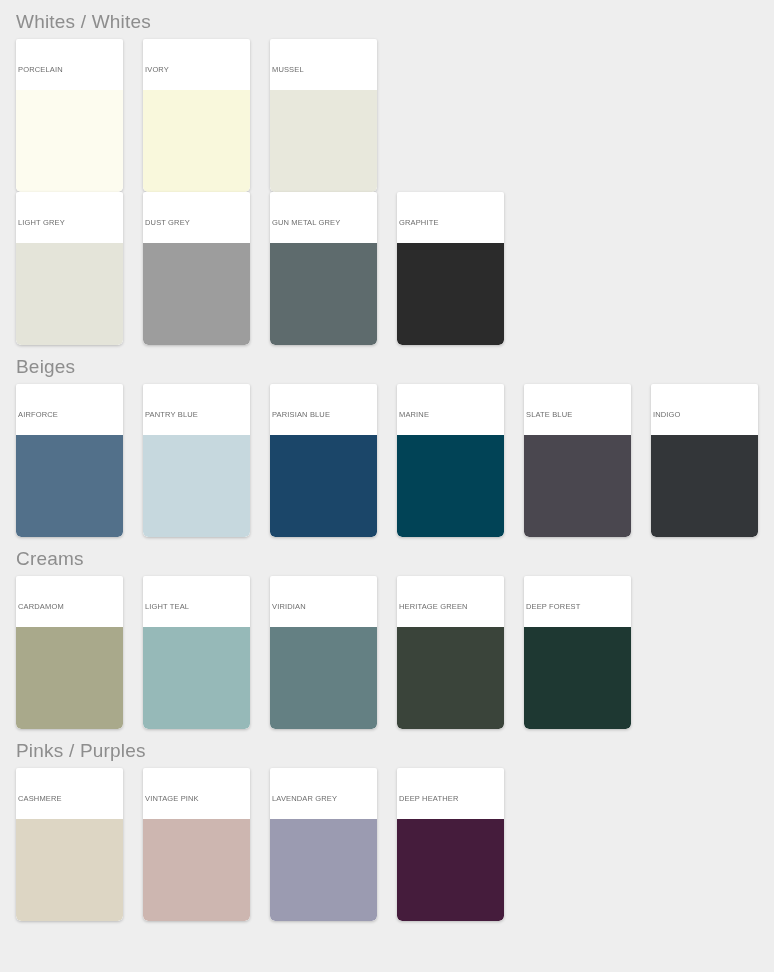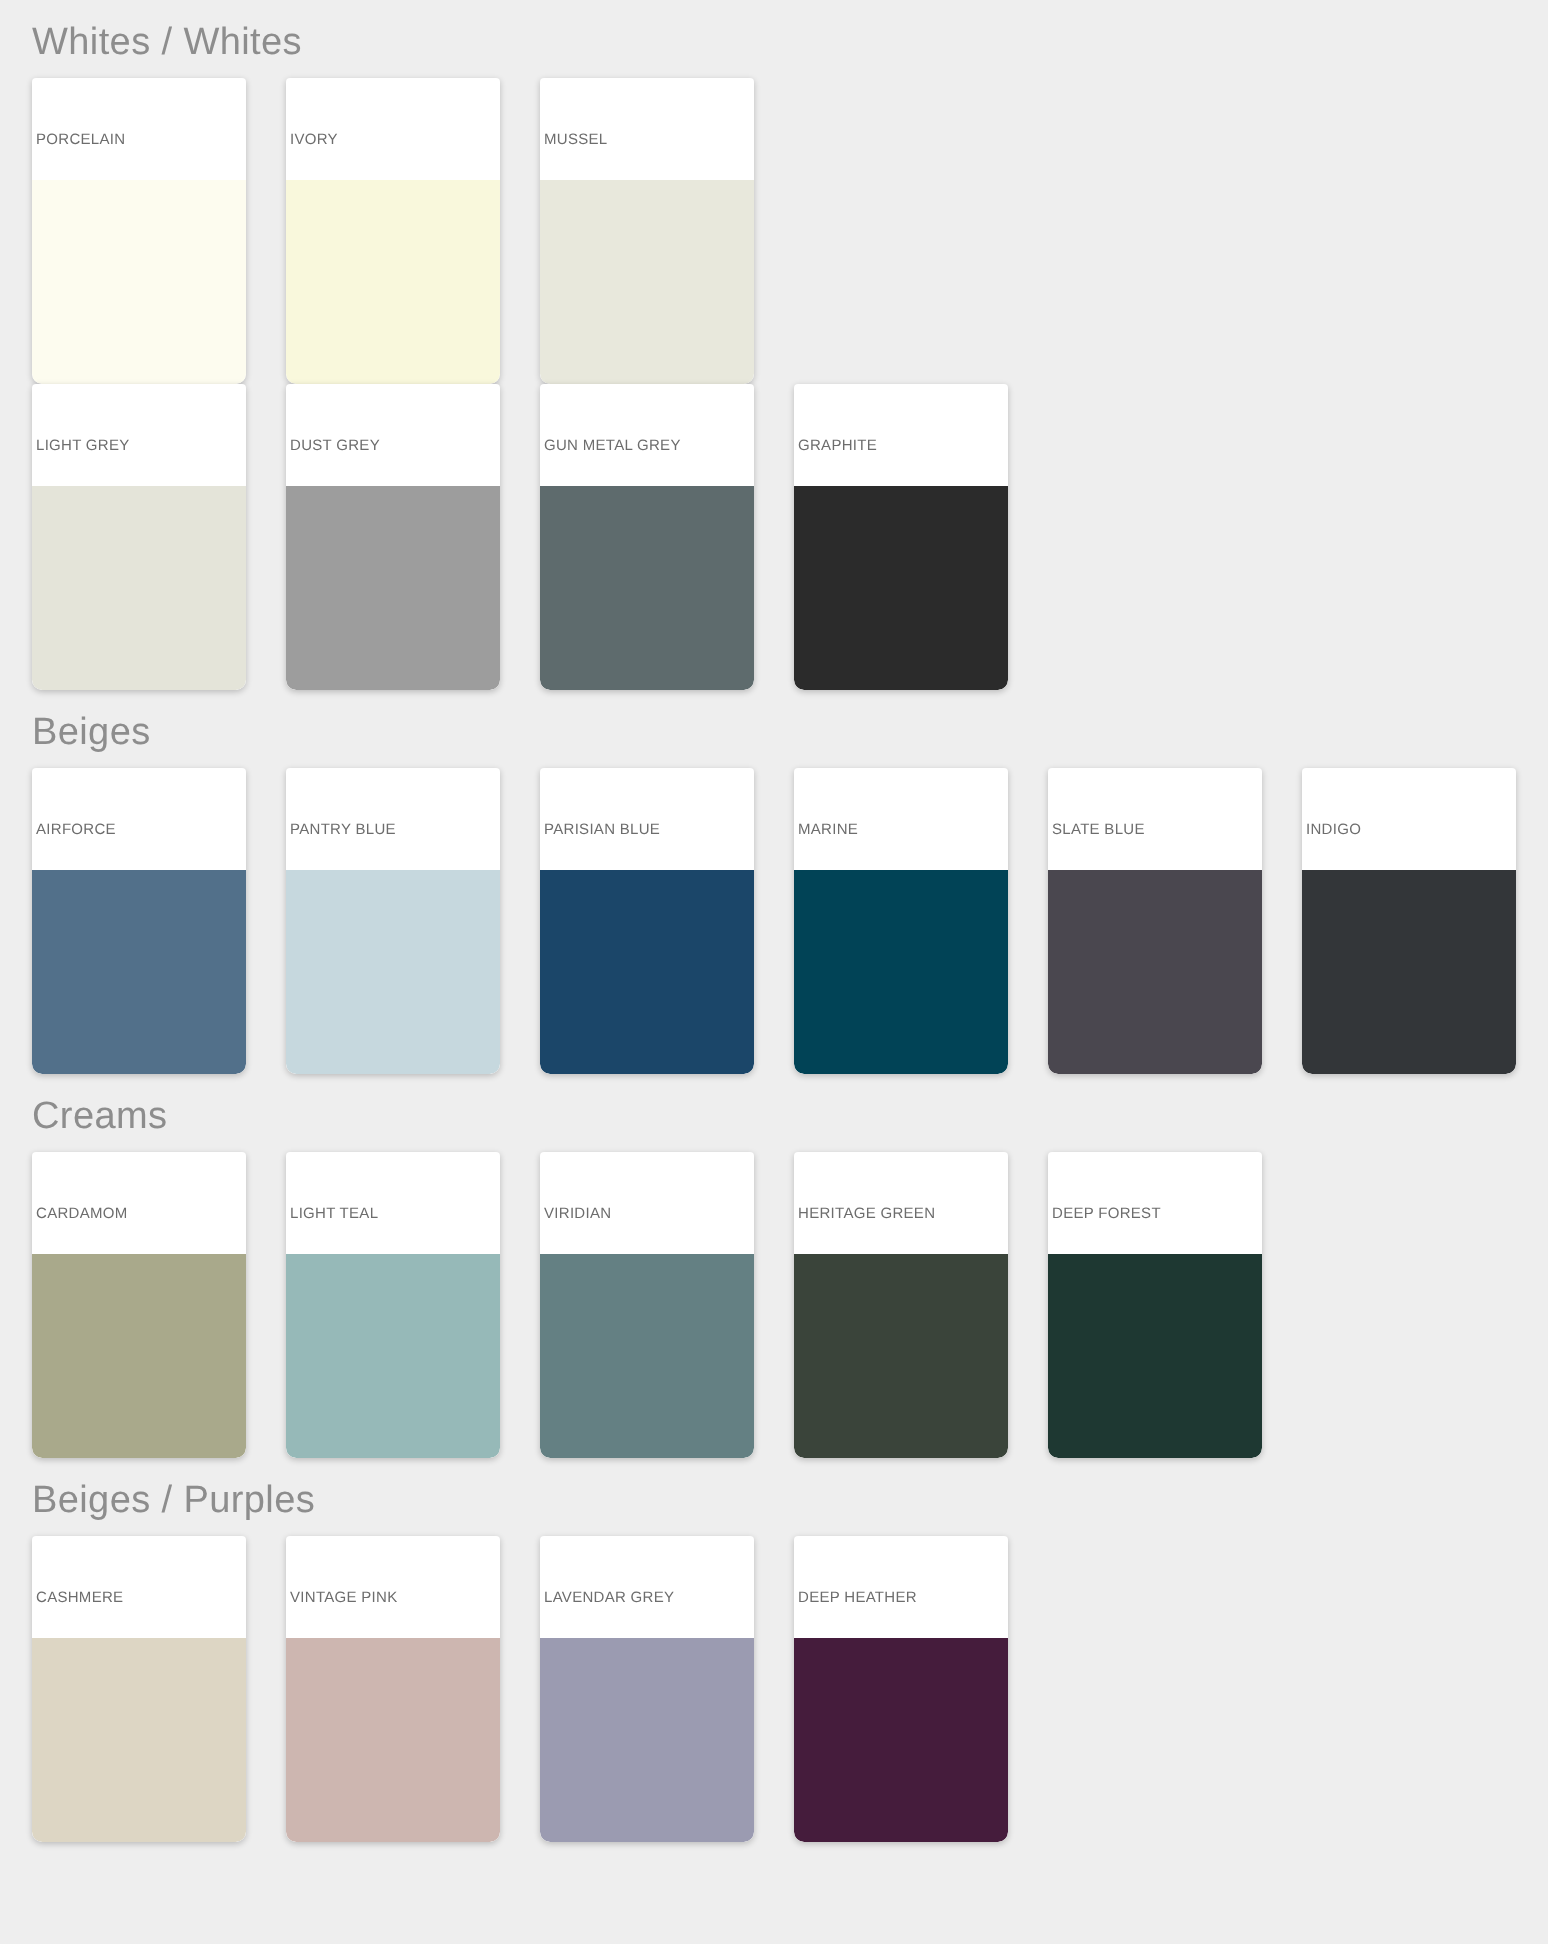--- a/index.html
+++ b/index.html
@@ -149,21 +149,21 @@
           <div class="swatch-label">HERITAGE GREEN</div>
           <div class="swatch-color" style="background: rgb(58, 68, 58);"></div>
         </div>
         <div class="swatch">
           <div class="swatch-label">DEEP FOREST</div>
           <div class="swatch-color" style="background: rgb(30, 56, 50);"></div>
         </div>
       </div>
     </div>
     <div class="section">
-      <div class="section-title">Beiges / Purples</div>
+      <div class="section-title">Pinks / Purples</div>
       <div class="swatch-row">
         <div class="swatch">
           <div class="swatch-label">CASHMERE</div>
           <div class="swatch-color" style="background: rgb(221, 214, 196);"></div>
         </div>
         <div class="swatch">
           <div class="swatch-label">VINTAGE PINK</div>
           <div class="swatch-color" style="background: rgb(205, 182, 176);"></div>
         </div>
         <div class="swatch">

